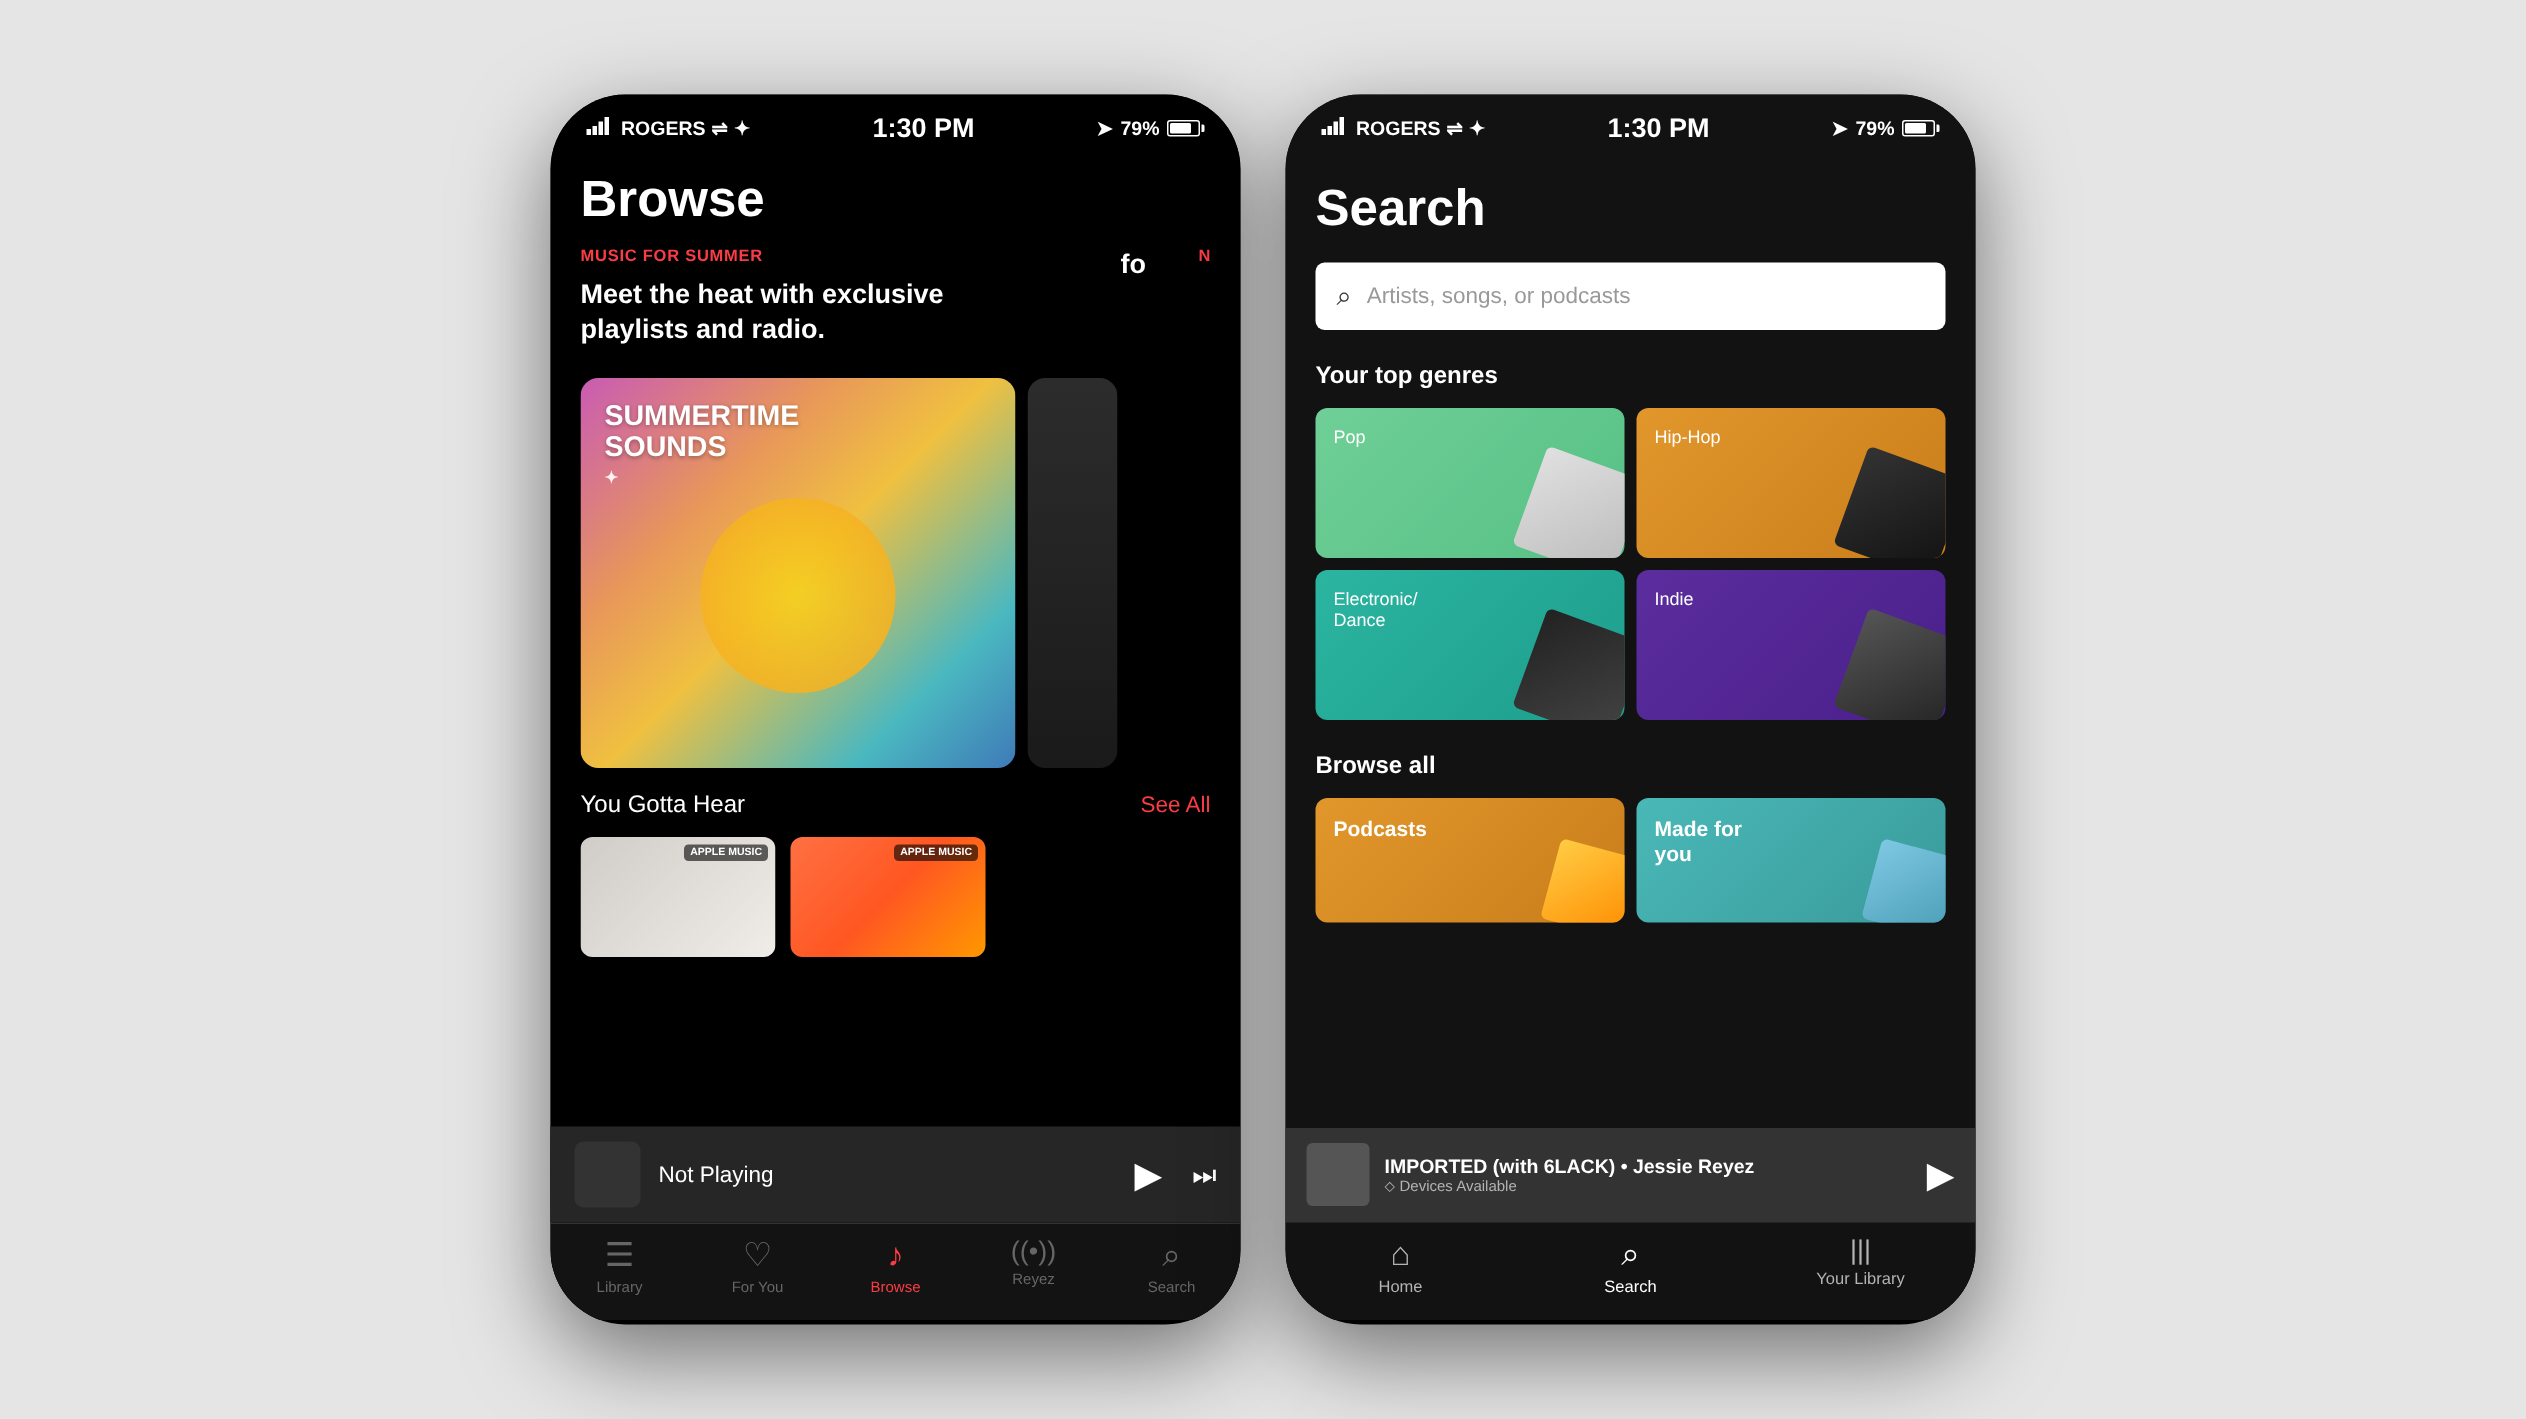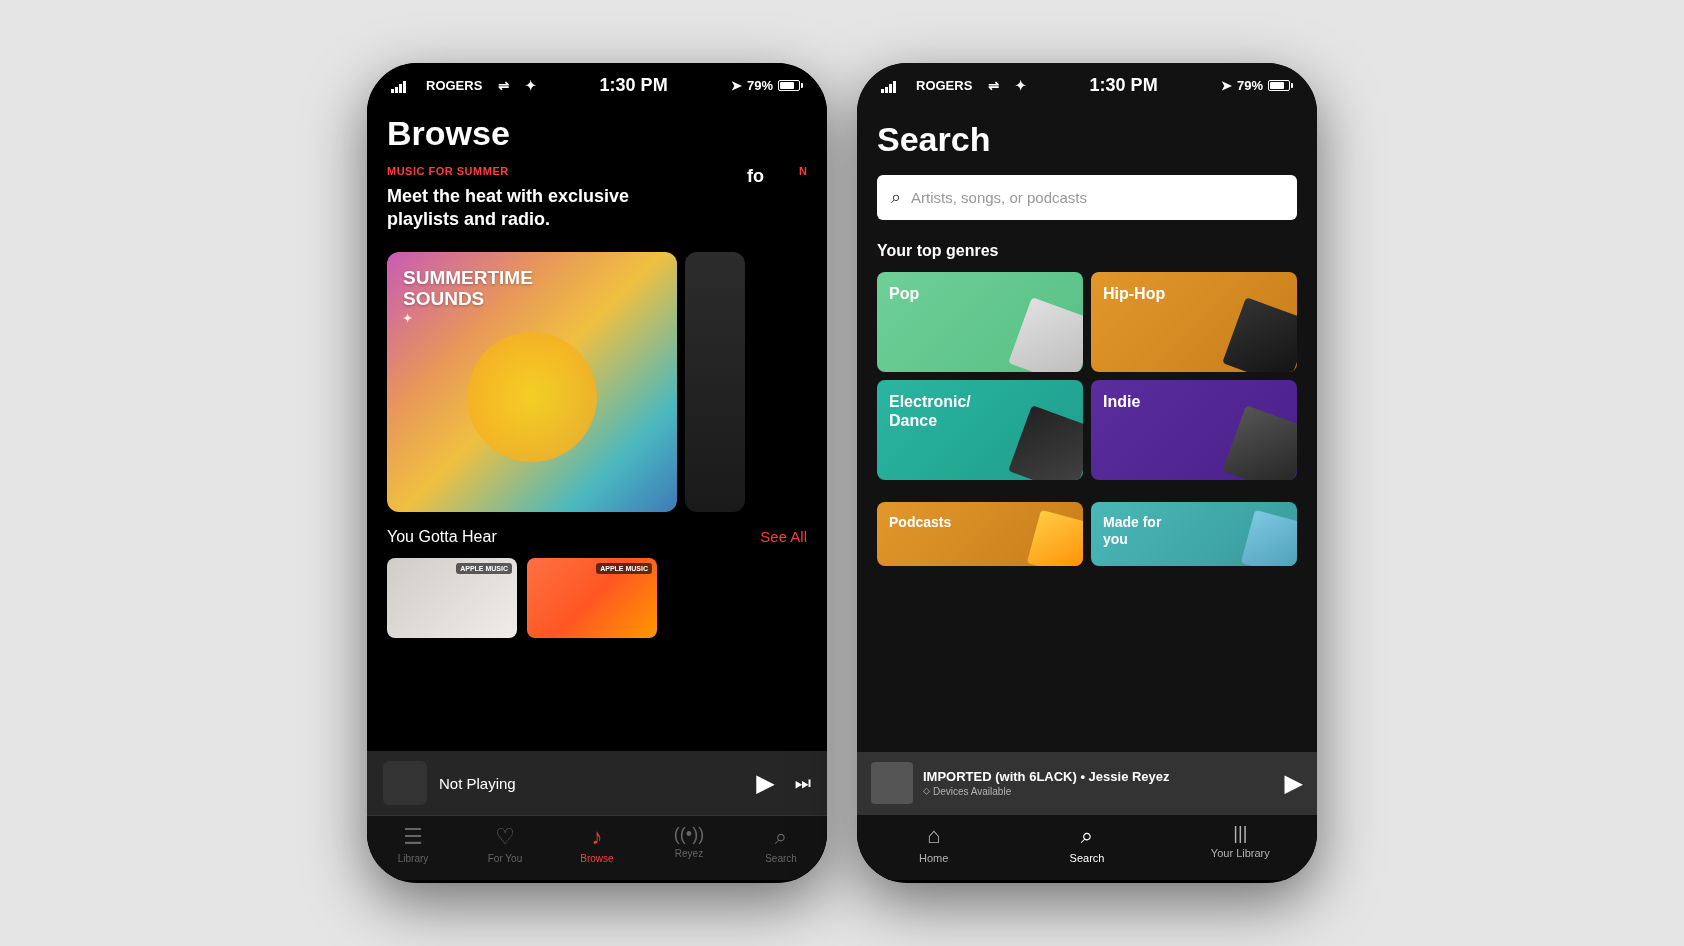--- a/index.html
+++ b/index.html
@@ -31,21 +31,21 @@
     .status-bar {
       display: flex;
       justify-content: space-between;
       align-items: center;
       padding: 12px 24px 8px;
       background: #000;
       color: #fff;
       font-size: 13px;
       font-weight: 600;
     }
-    .status-left { display: flex; align-items: flex-end; gap: 16px; }
+    .status-left { display: flex; align-items: flex-start; gap: 4px; }
     .status-center { font-size: 18px; font-weight: 700; }
     .status-right { display: flex; align-items: center; gap: 5px; }
     .signal-bars { display: flex; align-items: flex-end; gap: 1px; }
     .signal-bars span {
       display: inline-block;
       background: #fff;
       width: 3px;
     }
     .battery-icon {
       display: flex;
@@ -367,22 +367,22 @@
       background: linear-gradient(135deg, #e2972c, #c97d1a);
     }
     .genre-electronic {
       background: linear-gradient(135deg, #2bb5a0, #1d9e8c);
     }
     .genre-indie {
       background: linear-gradient(135deg, #5b2d9e, #4a1f8a);
     }
     .genre-label {
       color: #fff;
-      font-size: 16px;
-      font-weight: 700;
+      font-size: 12px;
+      font-weight: 400;
       line-height: 1.2;
       z-index: 2;
     }
     .genre-art {
       position: absolute;
       right: -5px;
       bottom: -5px;
       width: 70px;
       height: 70px;
       transform: rotate(20deg);
@@ -406,21 +406,21 @@
       font-size: 16px;
       font-weight: 700;
       margin-bottom: 12px;
     }
     .browse-all-grid {
       display: grid;
       grid-template-columns: 1fr 1fr;
       gap: 8px;
     }
     .browse-card {
-      height: 64px;
+      height: 83px;
       border-radius: 8px;
       position: relative;
       overflow: hidden;
       display: flex;
       align-items: flex-start;
       padding: 12px;
     }
     .browse-podcasts {
       background: linear-gradient(135deg, #e2972c, #c97d1a);
     }
@@ -683,20 +683,21 @@
           <div class="genre-card genre-electronic">
             <span class="genre-label">Electronic/<br>Dance</span>
             <div class="genre-art genre-art-elec"></div>
           </div>
           <div class="genre-card genre-indie">
             <span class="genre-label">Indie</span>
             <div class="genre-art genre-art-indie"></div>
           </div>
         </div>
 
+        <p class="browse-all-title">Browse all</p>
         <div class="browse-all-grid">
           <div class="browse-card browse-podcasts">
             <span class="browse-card-label">Podcasts</span>
             <div class="browse-card-art browse-card-art-podcasts"></div>
           </div>
           <div class="browse-card browse-made-for-you">
             <span class="browse-card-label">Made for<br>you</span>
             <div class="browse-card-art browse-card-art-mfy"></div>
           </div>
         </div>

